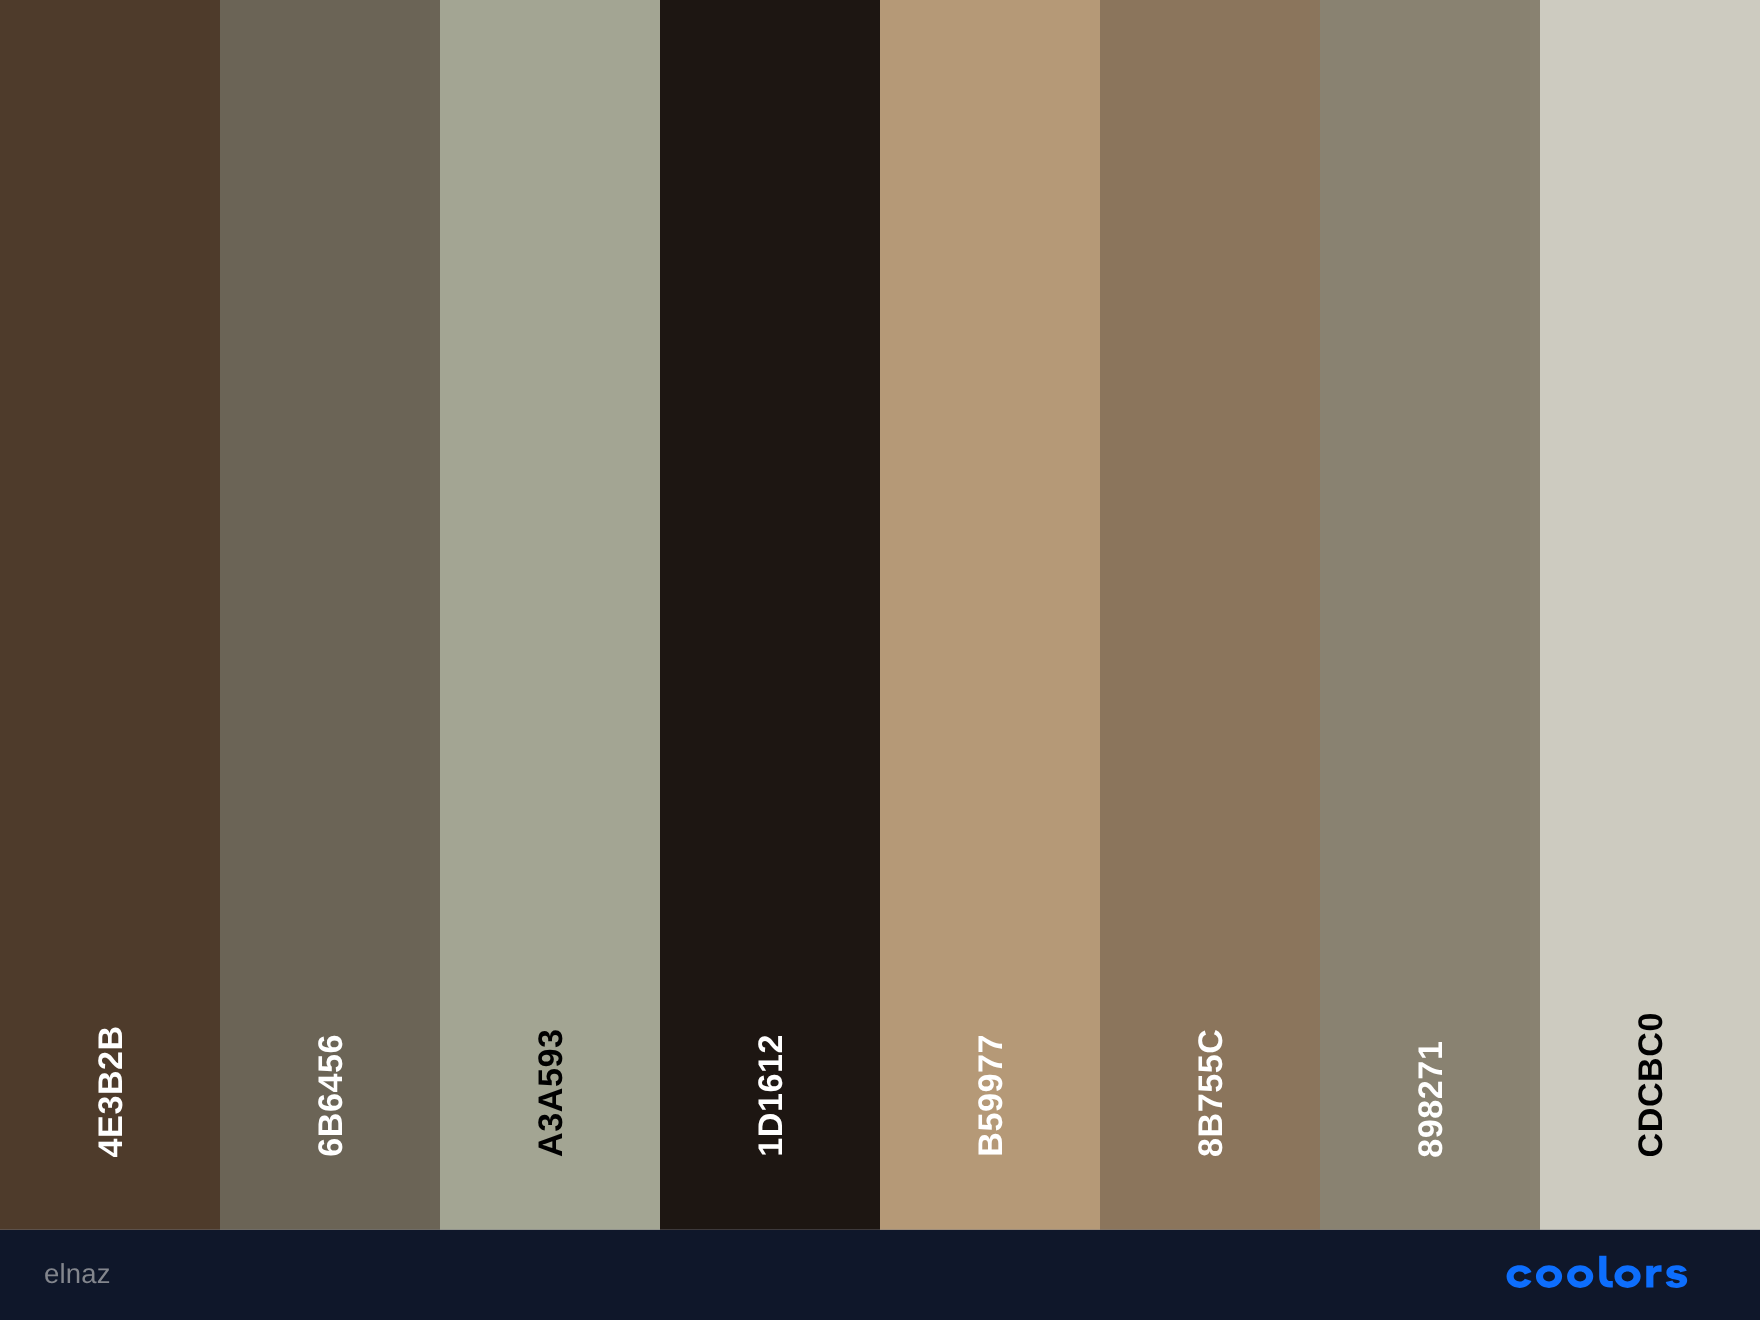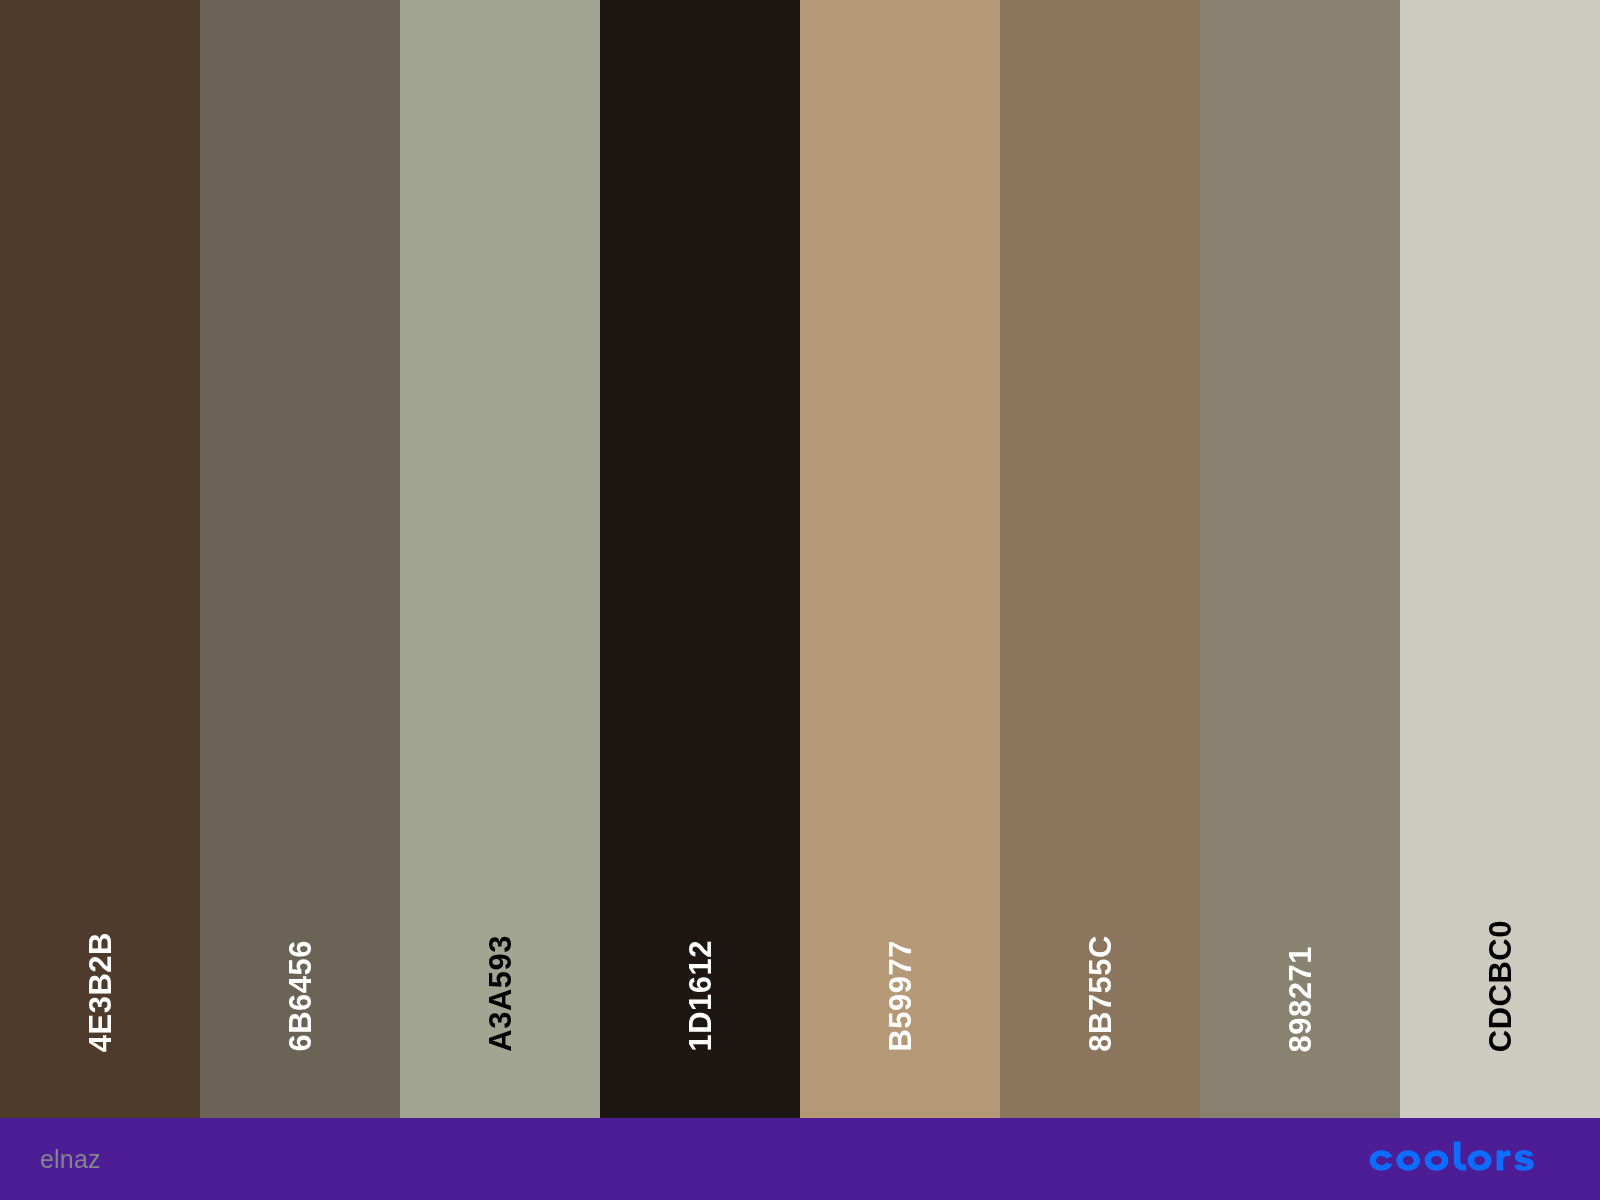--- a/index.html
+++ b/index.html
@@ -65,21 +65,21 @@
   }
 
   .label-light { color: #ffffff; }
   .label-dark  { color: #000000; }
 
   
   #footer {
     position: relative;
     width: 1600px;
     height: 82px;
-    background: #4c1d95;
+    background: #0f172a;
     flex: 0 0 auto;
   }
 
   #footer-user {
     position: absolute;
     left: 40px;
     top: 50%;
     transform: translateY(-50%);
     font-family: "Liberation Sans", sans-serif;
     font-size: 25px;

